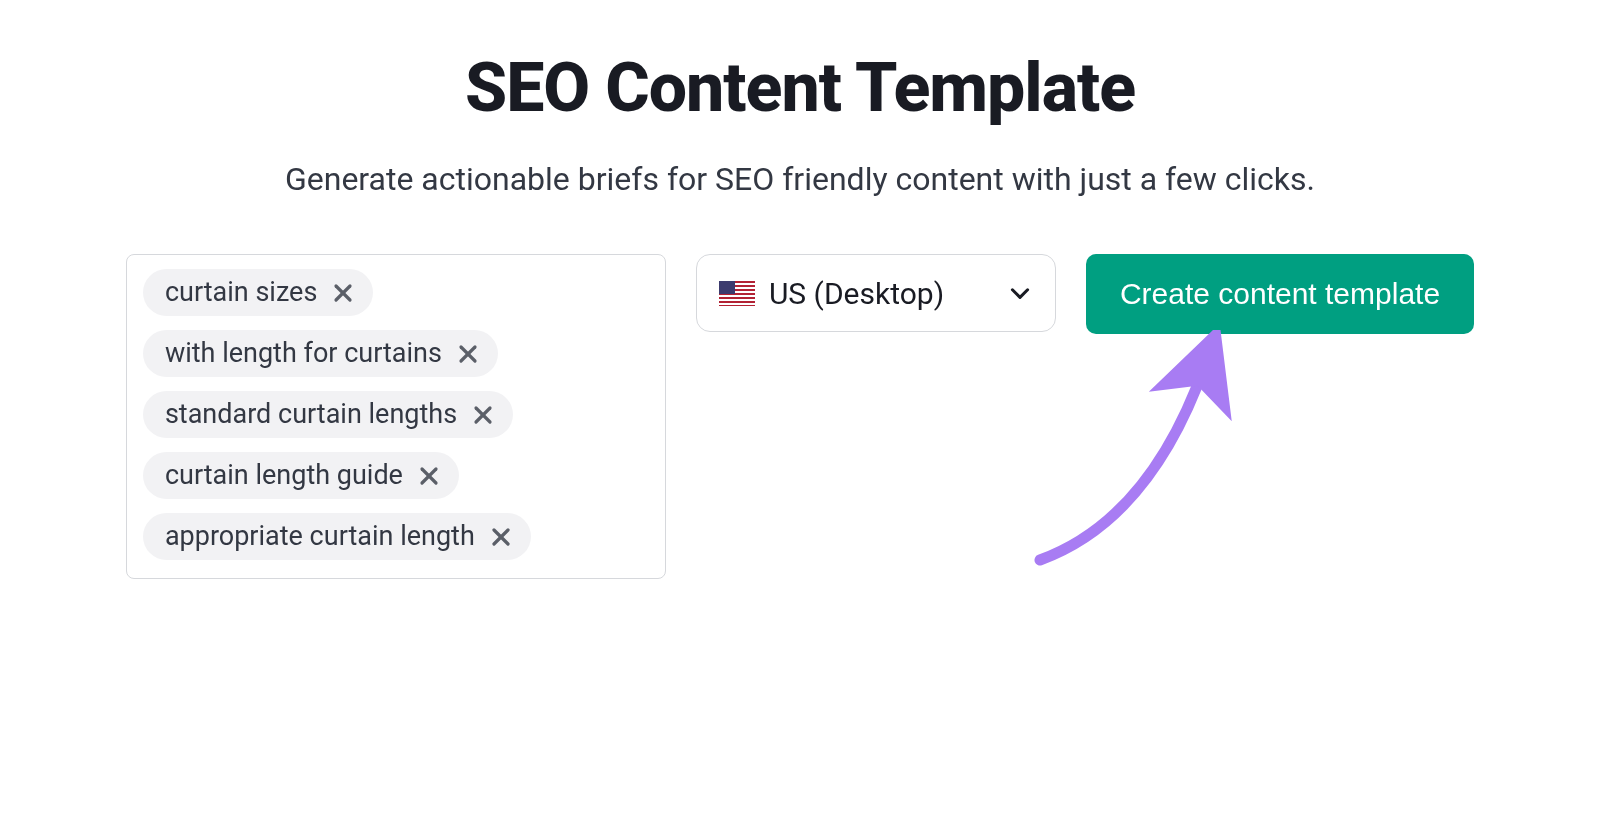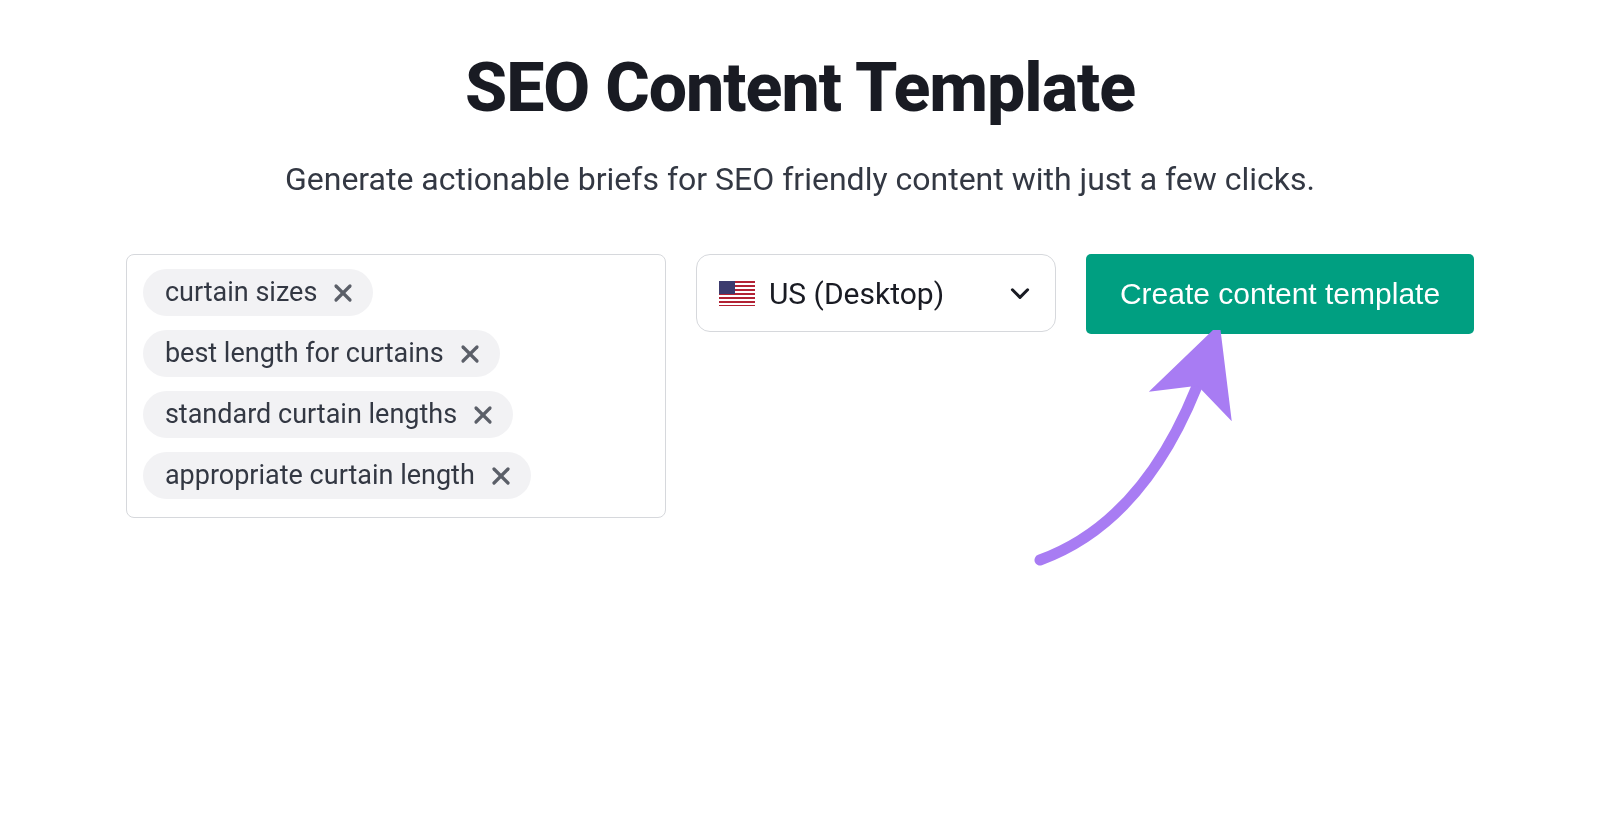--- a/index.html
+++ b/index.html
@@ -89,21 +89,21 @@
   .chevron-down-icon {
     color: #191b23;
     display: inline-flex;
   }
   .chevron-down-icon svg { width: 26px; height: 26px; }
   .create-btn {
     height: 80px;
     background: #009f81;
     color: #fff;
     border: none;
-    border-radius: 5px;
+    border-radius: 10px;
     font-size: 30px;
     font-weight: 500;
     padding: 0 34px;
     cursor: pointer;
   }
   .arrow-annotation {
     position: absolute;
     left: 1010px;
     top: 330px;
     pointer-events: none;
@@ -121,30 +121,39 @@
       <span class="chip">
         <span>curtain sizes</span>
         <span class="close-icon">
           <svg viewBox="0 0 24 24" fill="none" stroke="currentColor" stroke-width="3.2" stroke-linecap="round">
               <line x1="5" y1="5" x2="19" y2="19"></line>
               <line x1="19" y1="5" x2="5" y2="19"></line>
             </svg>
         </span>
       </span>
       <span class="chip">
-        <span>best length for curtains</span>
+        <span>with length for curtains</span>
         <span class="close-icon">
           <svg viewBox="0 0 24 24" fill="none" stroke="currentColor" stroke-width="3.2" stroke-linecap="round">
               <line x1="5" y1="5" x2="19" y2="19"></line>
               <line x1="19" y1="5" x2="5" y2="19"></line>
             </svg>
         </span>
       </span>
       <span class="chip">
         <span>standard curtain lengths</span>
+        <span class="close-icon">
+          <svg viewBox="0 0 24 24" fill="none" stroke="currentColor" stroke-width="3.2" stroke-linecap="round">
+              <line x1="5" y1="5" x2="19" y2="19"></line>
+              <line x1="19" y1="5" x2="5" y2="19"></line>
+            </svg>
+        </span>
+      </span>
+      <span class="chip">
+        <span>curtain length guide</span>
         <span class="close-icon">
           <svg viewBox="0 0 24 24" fill="none" stroke="currentColor" stroke-width="3.2" stroke-linecap="round">
               <line x1="5" y1="5" x2="19" y2="19"></line>
               <line x1="19" y1="5" x2="5" y2="19"></line>
             </svg>
         </span>
       </span>
       <span class="chip">
         <span>appropriate curtain length</span>
         <span class="close-icon">

